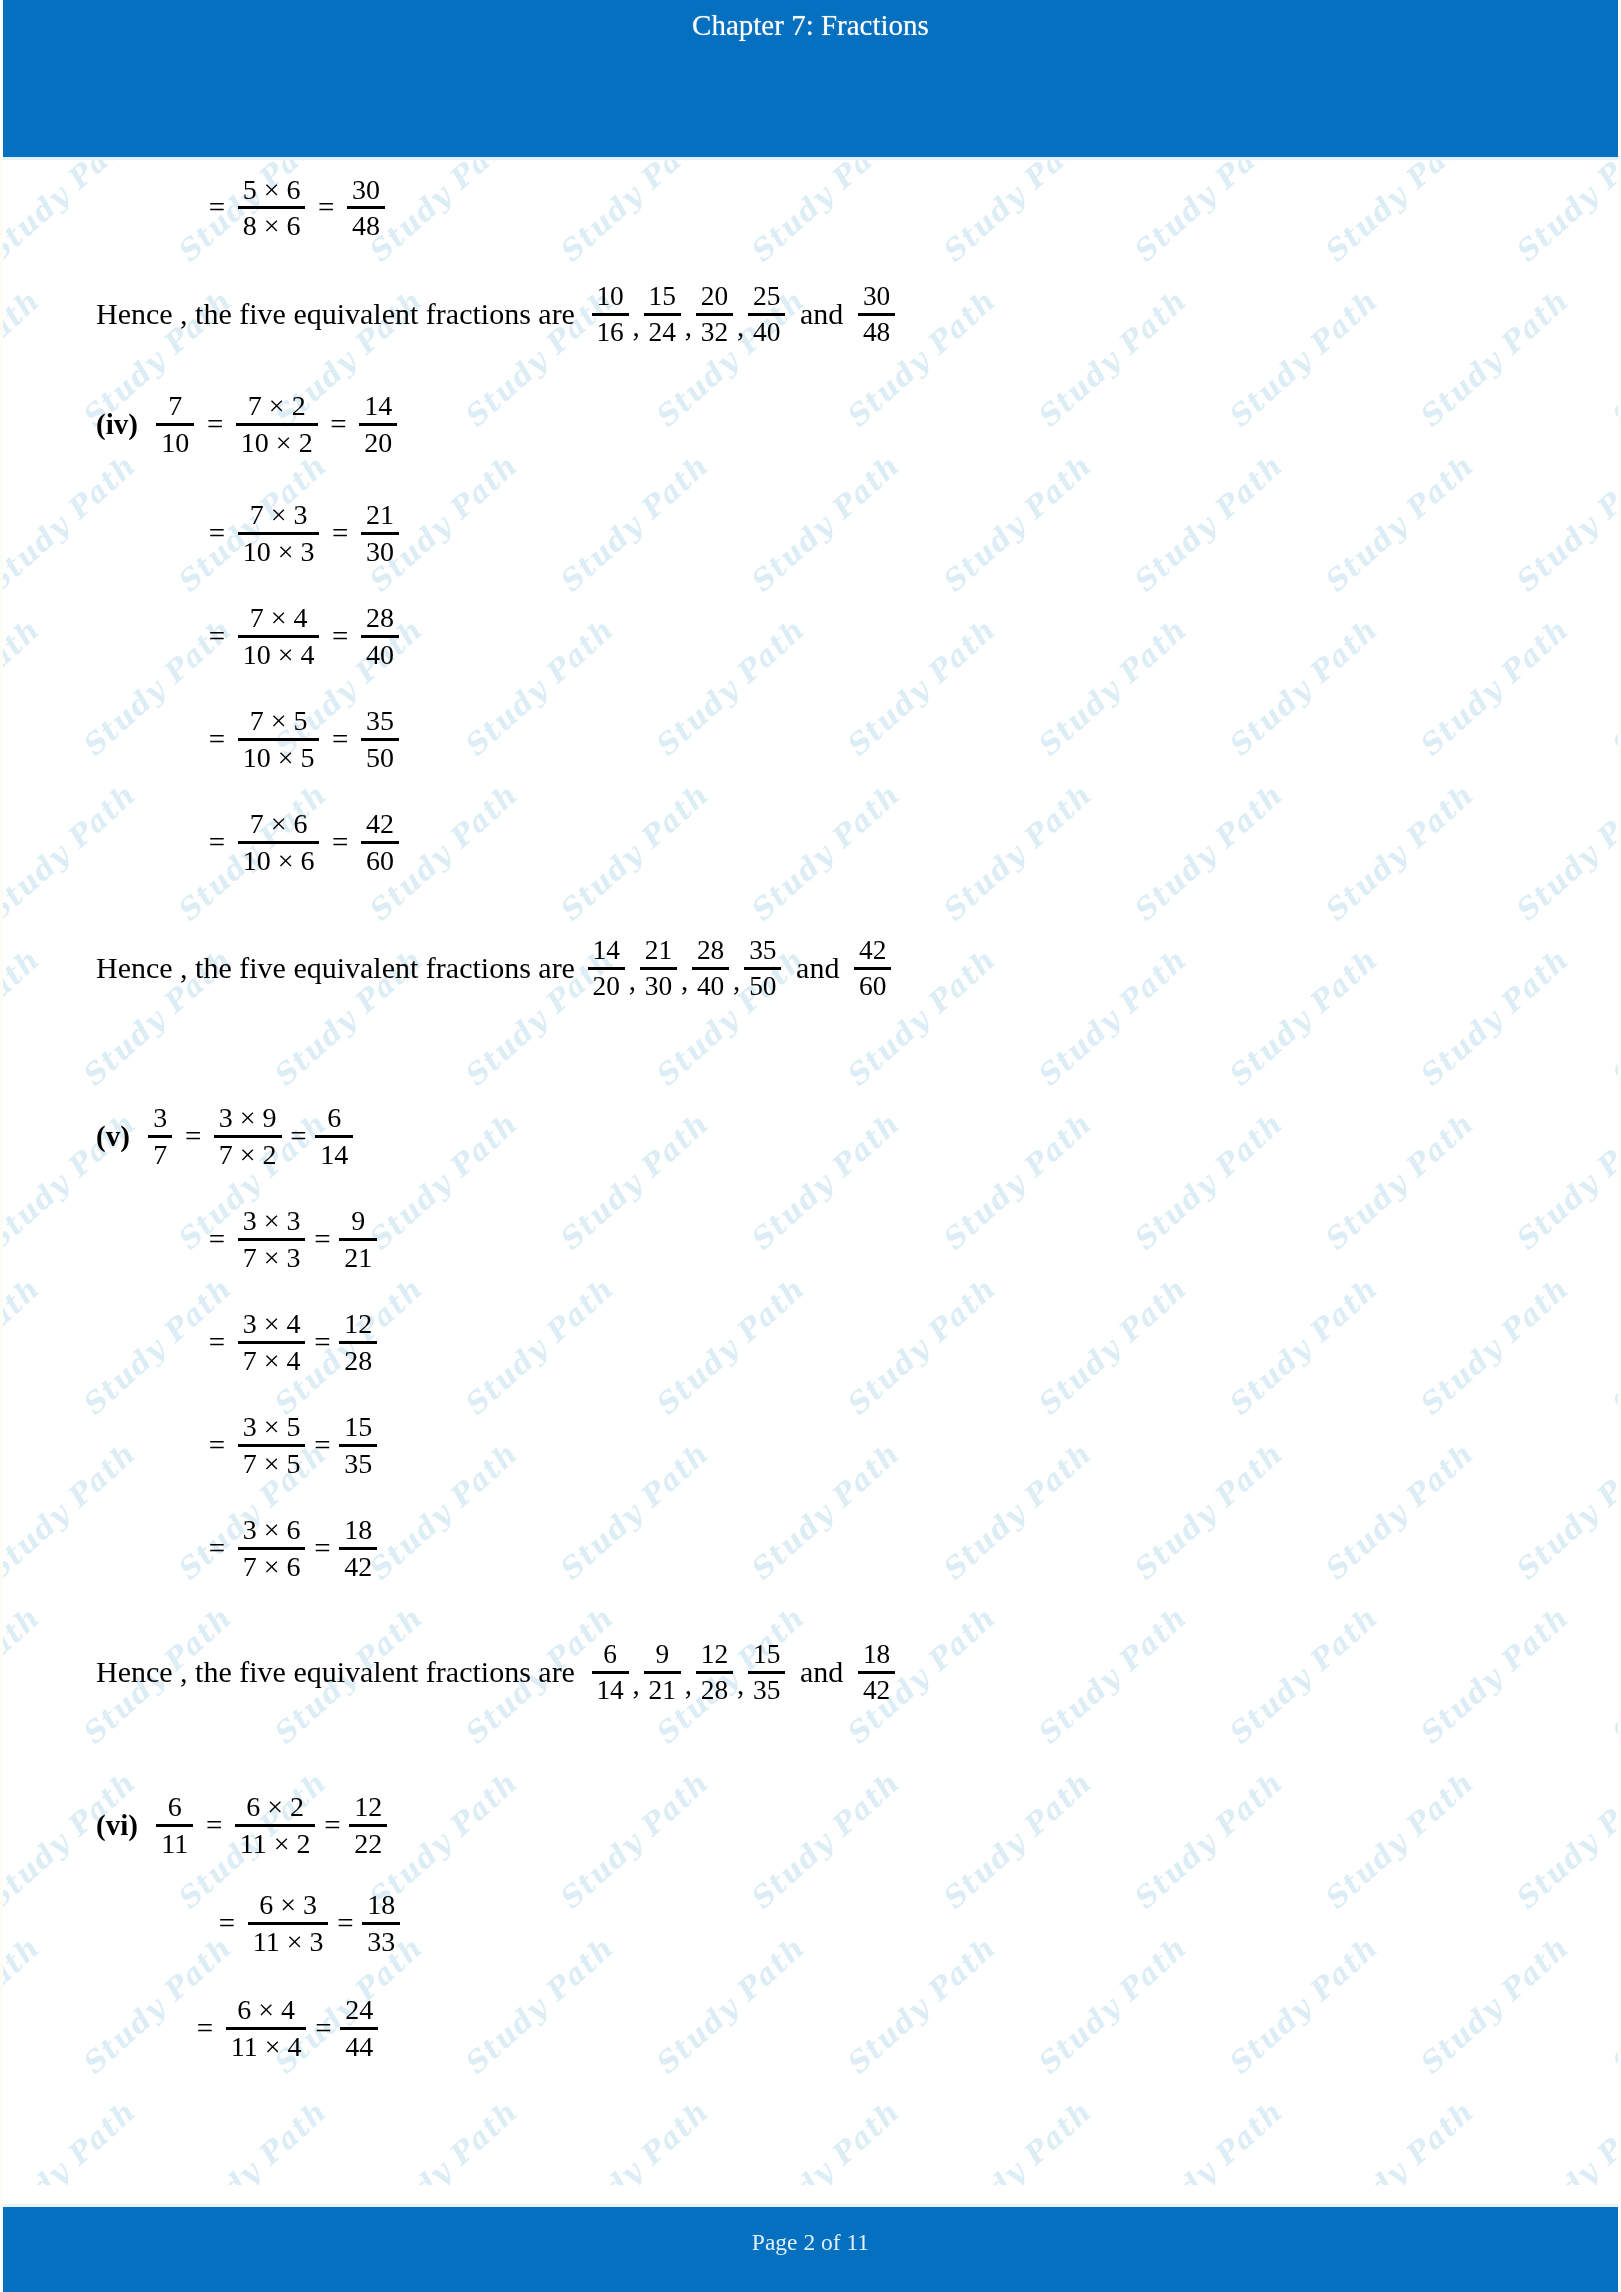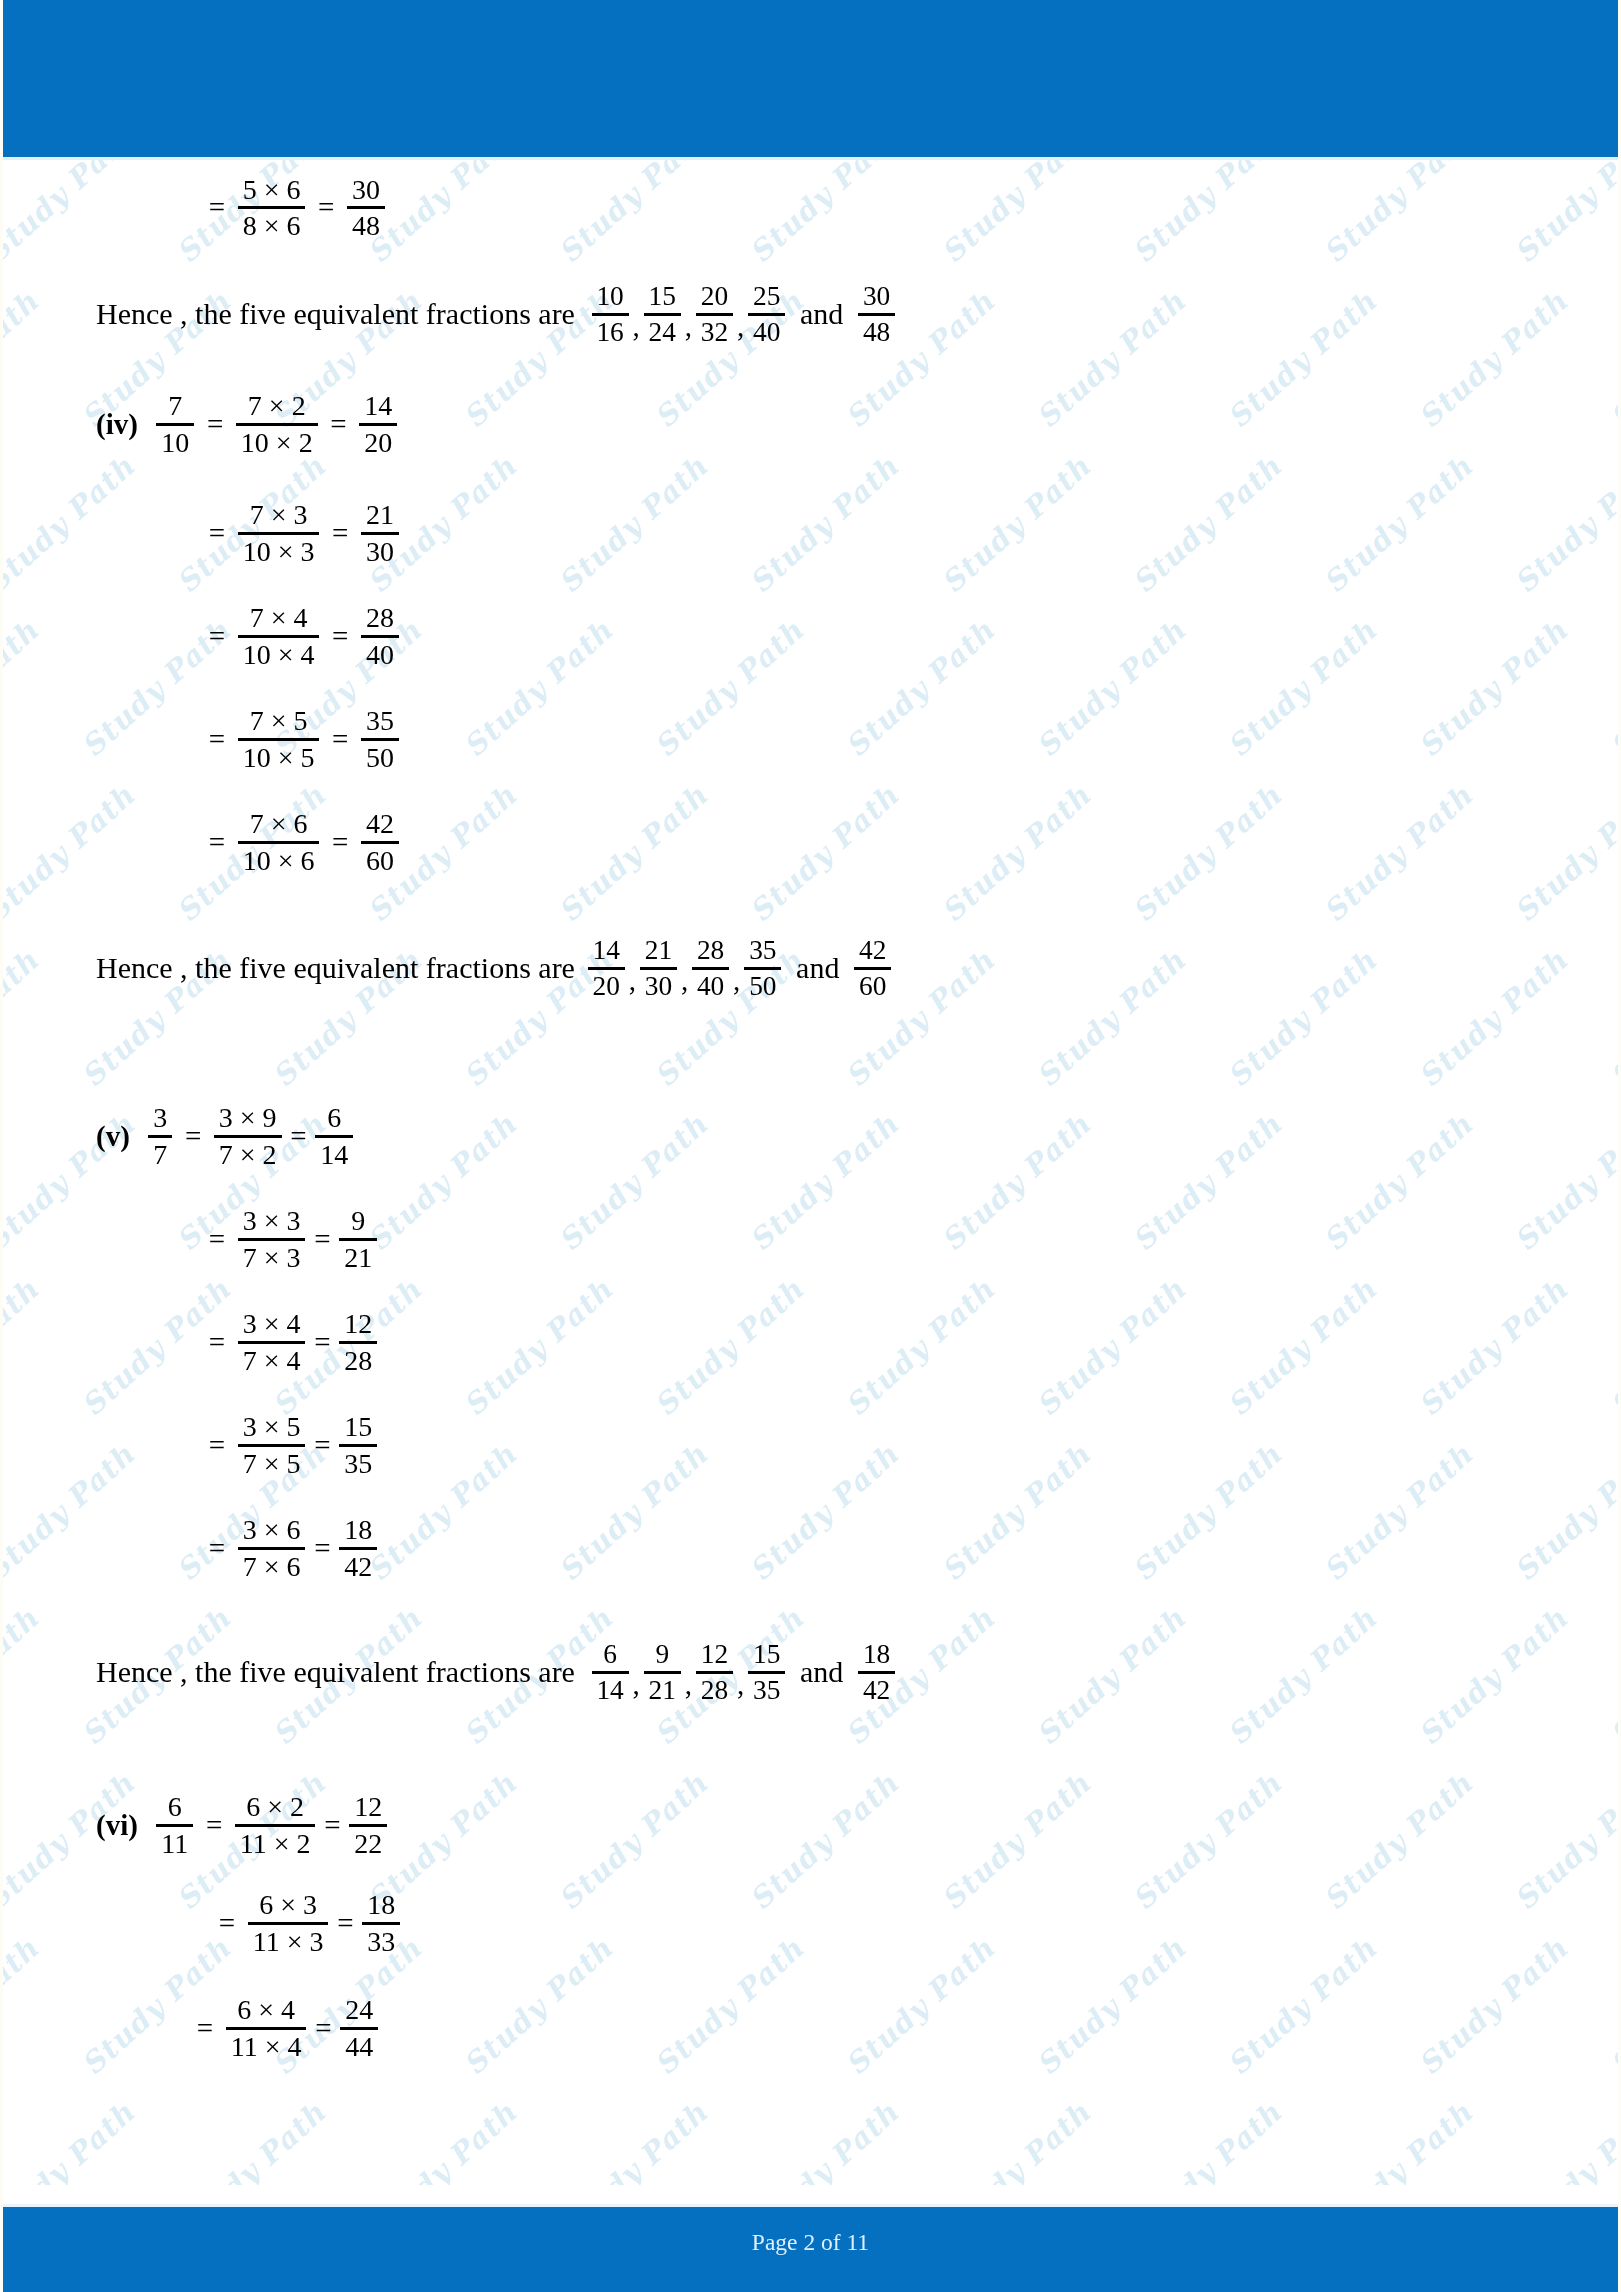--- a/index.html
+++ b/index.html
@@ -272,20 +272,21 @@
         <path d="M62 44 L28 59 L62 74 Z" fill="#ffffff"></path>
         <path d="M40 54 L40 64 L30 59 Z" fill="#0670c0"></path>
         <line x1="34" y1="59" x2="60" y2="59" stroke="#0670c0" stroke-width="2"></line>
       </g>
 
       <text x="104" y="122" text-anchor="middle" font-family="DejaVu Serif, serif" font-style="italic" font-weight="bold" font-size="36" fill="#ffffff">Study Path</text>
     </svg>
   </div>
 
   <div class="header-titles">
+    <div>Chapter 7: Fractions</div>
   </div>
 
   <div class="content">
 
     <div class="blk row" style="left:196px; top:17.6px;">
       <span class="eq">=</span>
       <span class="frac">
         <span class="num">5 × 6</span>
         <span class="bar"></span>
         <span class="den">8 × 6</span>

